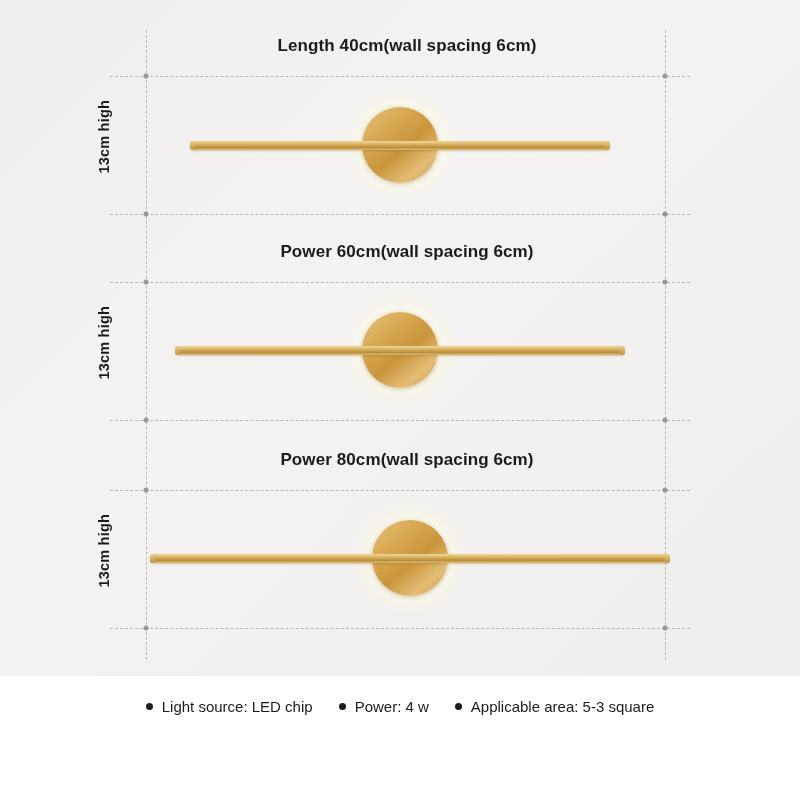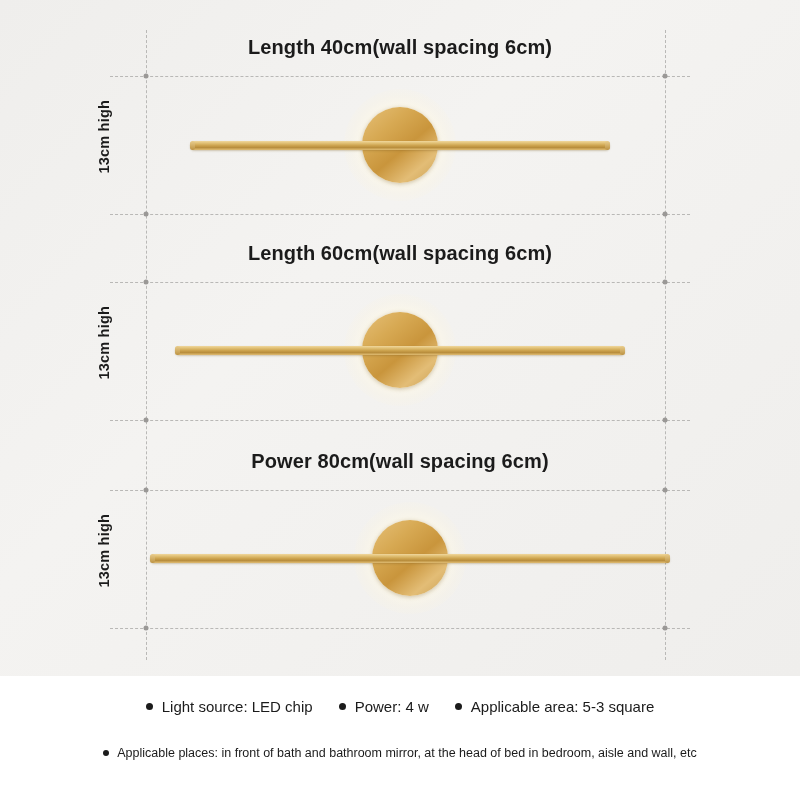--- a/index.html
+++ b/index.html
@@ -57,24 +57,24 @@
 
   
   .block {
     position: absolute;
     left: 110px;
     width: 580px;
   }
 
   .block-title {
     position: absolute;
-    left: 0;
+    left: 7px;
     width: 580px;
     text-align: center;
-    font-size: 20px;
+    font-size: 17px;
     font-weight: bold;
     color: #1b1b1b;
     letter-spacing: 0.1px;
   }
 
   .side-label {
     position: absolute;
     font-size: 14.5px;
     font-weight: bold;
     color: #1b1b1b;
@@ -227,21 +227,21 @@
     <div class="side-label" style="left:96px; top:100px;">13cm high</div>
     <div class="lamp" style="left:190px; top:85px; width:420px;">
       <div class="glow"></div>
       <div class="disc"></div>
       <div class="bar" style="left:0; width:420px;"></div>
       <div class="bar-cap" style="left:0;"></div>
       <div class="bar-cap" style="left:415px;"></div>
     </div>
 
     <div class="block" style="top:206px;">
-      <div class="block-title" style="top:36px;">Length 60cm(wall spacing 6cm)</div>
+      <div class="block-title" style="top:36px;">Power 60cm(wall spacing 6cm)</div>
     </div>
     <div class="side-label" style="left:96px; top:306px;">13cm high</div>
     <div class="lamp" style="left:175px; top:290px; width:450px;">
       <div class="glow"></div>
       <div class="disc"></div>
       <div class="bar" style="left:0; width:450px;"></div>
       <div class="bar-cap" style="left:0;"></div>
       <div class="bar-cap" style="left:445px;"></div>
     </div>
 
@@ -269,22 +269,16 @@
       <div class="spec">
         <span class="bullet"></span>
         <span>Power: 4 w</span>
       </div>
       <div class="spec">
         <span class="bullet"></span>
         <span>Applicable area: 5-3 square</span>
       </div>
     </div>
 
-    <div class="note-row">
-      <div class="note">
-        <span class="bullet"></span>
-        <span>Applicable places: in front of bath and bathroom mirror, at the head of bed in bedroom, aisle and wall, etc</span>
-      </div>
-    </div>
 
   </div>
 
 </div>
 
 </body></html>

